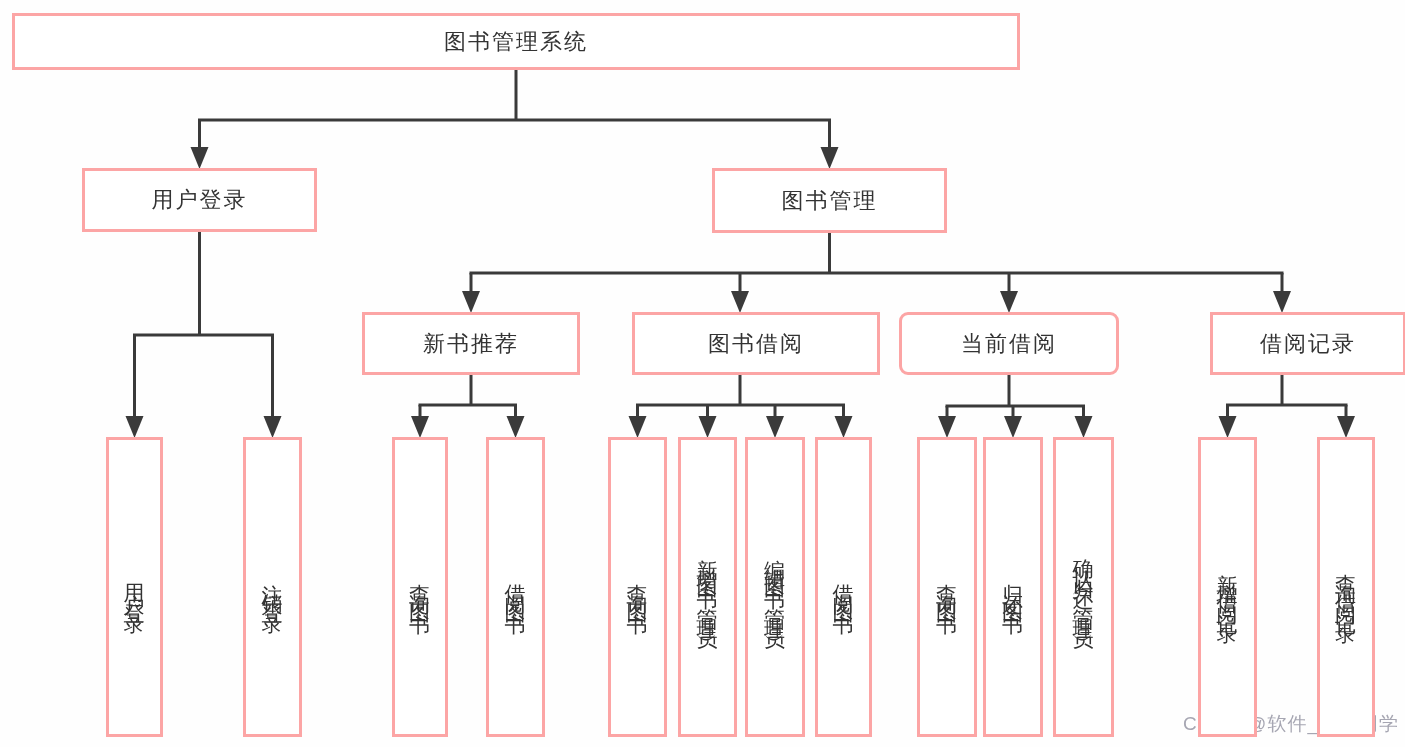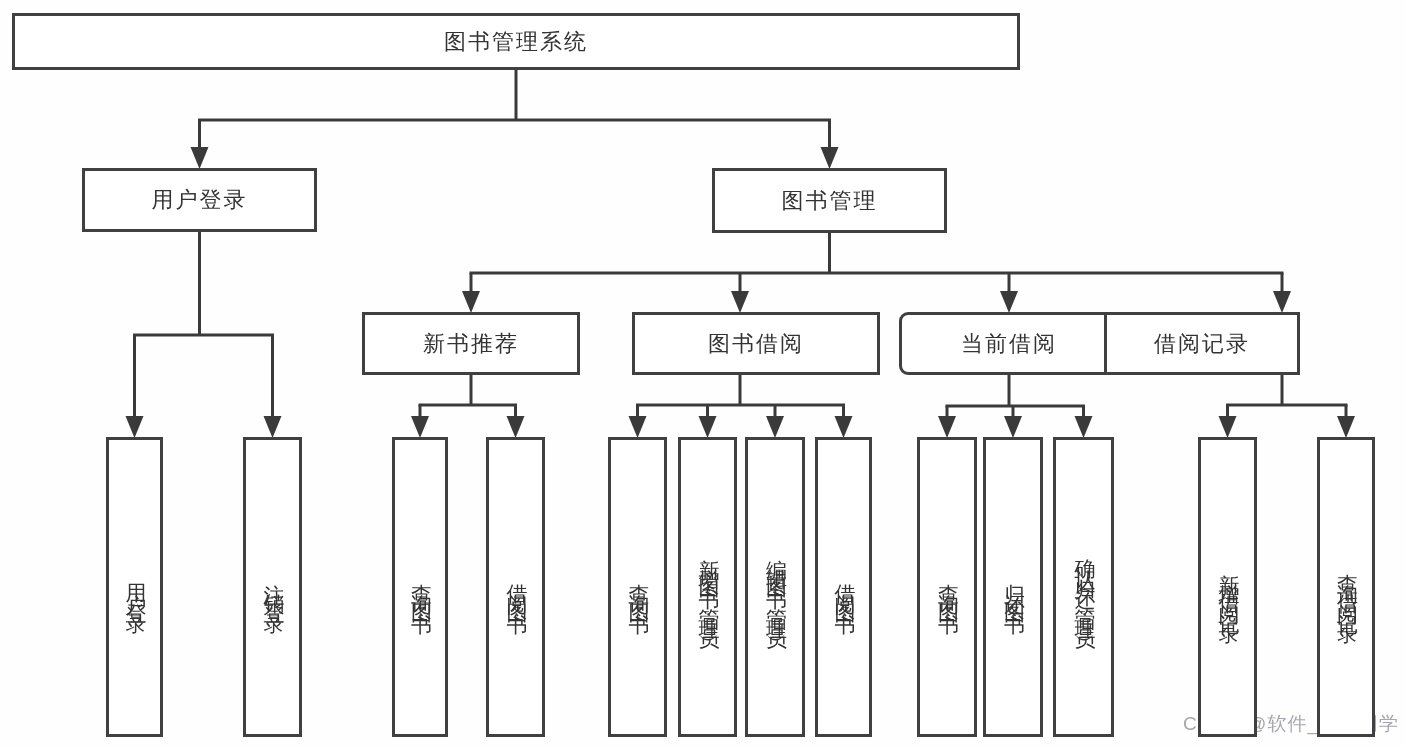--- a/index.html
+++ b/index.html
@@ -18,30 +18,29 @@
   #edges {
     position: absolute;
     left: 0;
     top: 0;
     width: 1405px;
     height: 747px;
   }
   .node {
     position: absolute;
     box-sizing: border-box;
-    border: 3px solid #404040;
+    border: 3px solid #fca5a5;
     background: #ffffff;
     display: flex;
     align-items: center;
     justify-content: center;
     color: #333333;
     font-size: 22px;
     letter-spacing: 2px;
     text-align: center;
-    font-family: Liberation Mono, monospace;
   }
   .node.vertical {
     font-size: 21px;
   }
   .node.vertical .label {
     writing-mode: vertical-rl;
     text-orientation: mixed;
     letter-spacing: 10px;
     line-height: 1;
   }
@@ -160,21 +159,21 @@
     </div>
     <div class="node vertical" style="left: 917px; top: 437px; width: 60px; height: 300px;">
       <span class="label">查询图书</span>
     </div>
     <div class="node vertical" style="left: 983px; top: 437px; width: 60px; height: 300px;">
       <span class="label">归还图书</span>
     </div>
     <div class="node vertical" style="left: 1053px; top: 437px; width: 61px; height: 300px;">
       <span class="label">确认归还（管理员）</span>
     </div>
-    <div class="node" style="left: 1104px; top: 312px; width: 196px; height: 63px;">
+    <div class="node" style="left: 1210px; top: 312px; width: 196px; height: 63px;">
       <span class="label">借阅记录</span>
     </div>
     <div class="node vertical" style="left: 1198px; top: 437px; width: 59px; height: 300px;">
       <span class="label">新增借阅记录</span>
     </div>
     <div class="node vertical" style="left: 1317px; top: 437px; width: 58px; height: 300px;">
       <span class="label">查询借阅记录</span>
     </div>
   </div>
 

